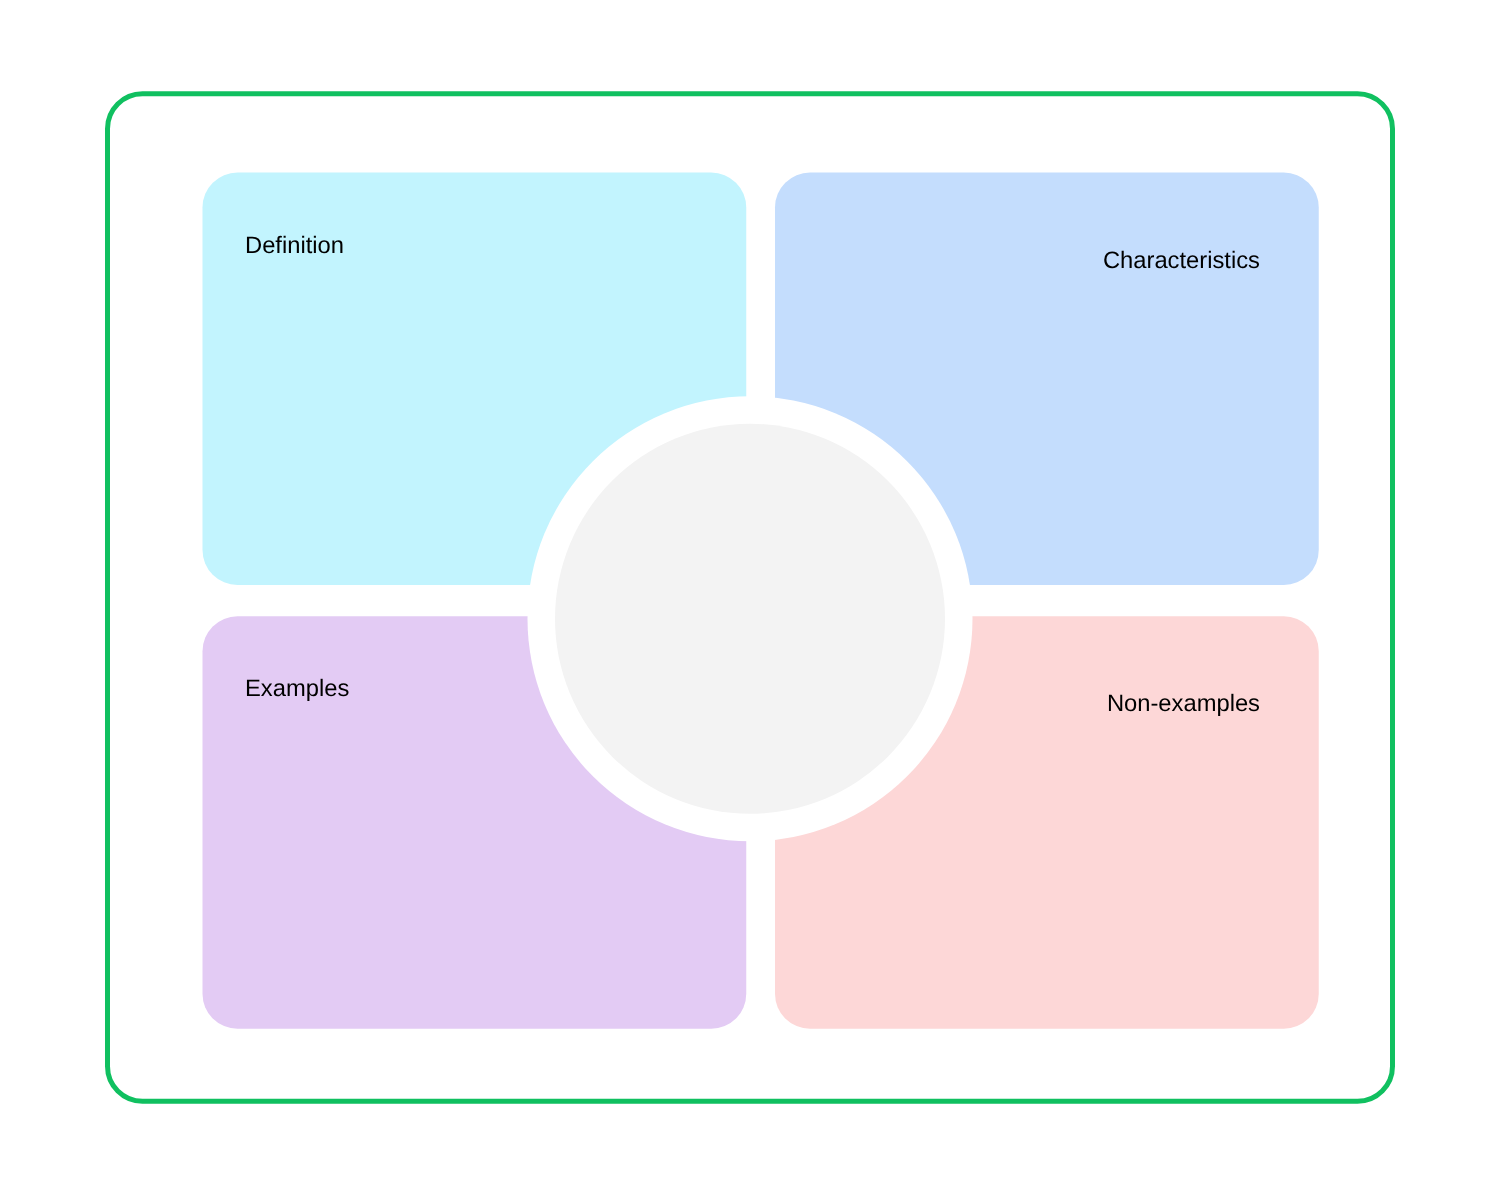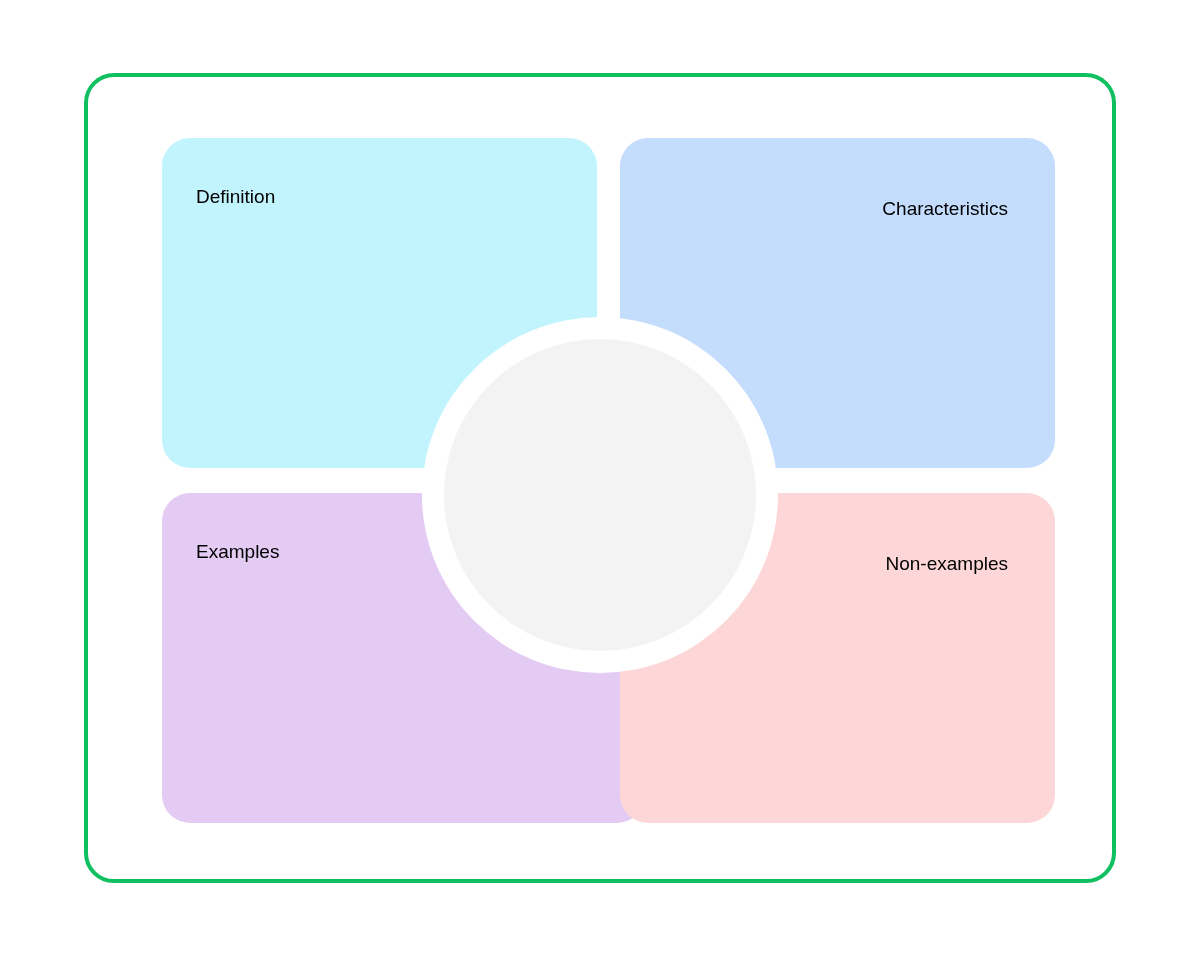--- a/index.html
+++ b/index.html
@@ -20,21 +20,21 @@
 <body>
 
 <div class="frame" style="border-color: rgb(16, 192, 96);"></div>
 
 <div class="quad q-tl" style="background: rgb(194, 244, 254);">
   <span class="label">Definition</span>
 </div>
 <div class="quad q-tr" style="background: rgb(196, 221, 253);">
   <span class="label">Characteristics</span>
 </div>
-<div class="quad q-bl" style="background: rgb(227, 203, 244); padding-left: 48px;">
+<div class="quad q-bl" style="background: rgb(227, 203, 244);">
   <span class="label">Examples</span>
 </div>
 <div class="quad q-br" style="background: rgb(253, 215, 215);">
   <span class="label">Non-examples</span>
 </div>
 
 <div class="ring"></div>
 <div class="center" style="background: rgb(243, 243, 243);">
   <span></span>
 </div>

